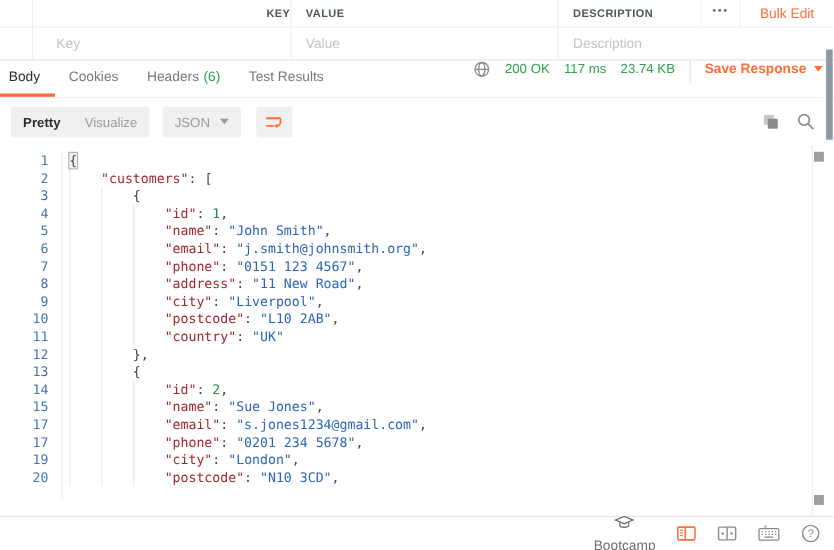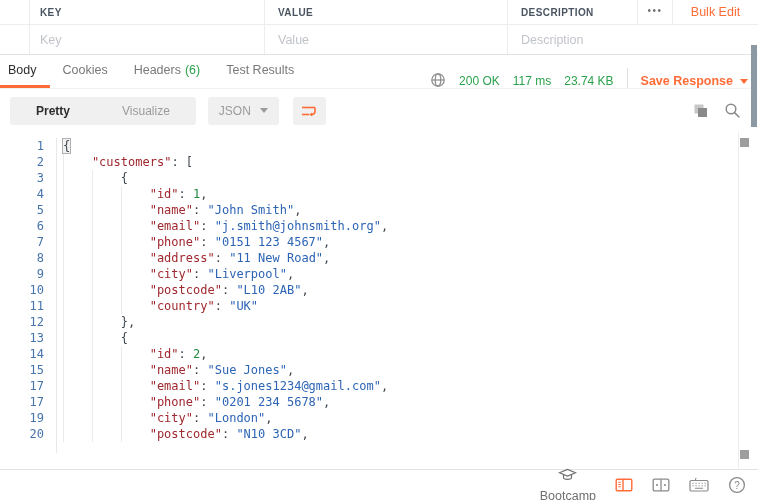--- a/index.html
+++ b/index.html
@@ -6,21 +6,21 @@
   html,body { background:#fff; }
   body { font-family:"Liberation Sans", sans-serif; }
   .page { position:relative; width:758px; height:500px; background:#fff; overflow:hidden; }
 
   
   .p-row { display:flex; align-items:stretch; }
   .p-head { height:25px; border-bottom:1px solid #ededed; }
   .p-input { height:30px; border-bottom:1px solid #e3e3e3; }
   .cell { display:flex; align-items:center; }
   .cell-cb { width:30px; border-right:1px solid #ededed; flex:0 0 auto; }
-  .cell-key { width:235px; padding-left:10px; border-right:1px solid #ededed; flex:0 0 auto; }
+  .cell-key { width:235px; padding-left:10px; border-right:1px solid #ededed; flex:0 0 auto;justify-content:flex-end; }
   .cell-value { width:243px; padding-left:13px; border-right:1px solid #ededed; flex:0 0 auto; }
   .cell-desc { flex:1 1 auto; padding-left:13px; }
   .p-head .hdr { font-size:10px; font-weight:700; letter-spacing:.4px; color:#4a5561; }
   .cell-actions { width:35px; flex:0 0 auto; justify-content:center; border-right:1px solid #ededed; cursor:pointer; }
   .more-dots { color:#6f6f6f; font-size:10px; letter-spacing:1.5px; padding-bottom:4px; }
   .cell-bulk { width:85px; flex:0 0 auto; justify-content:center; }
   .bulk-edit { color:#ff6c37; font-size:12.5px; cursor:pointer; }
   .p-head .cell-desc { border-right:1px solid #ededed; }
   .p-input .cell-key, .p-input .cell-value { border-right:1px solid #ededed; }
   .p-input input { border:none; outline:none; width:95%; font-size:12.5px; color:#333;
@@ -28,33 +28,33 @@
   .p-input input::placeholder { color:#c0c4c9; }
 
   
   .resp-row { height:34px; display:flex; align-items:stretch; border-bottom:1px solid #f2f2f2; }
   .tabs { display:flex; align-items:stretch; }
   .tab { display:flex; align-items:center; padding:0 13px; font-size:12.5px; color:#797979;
          border-bottom:3px solid transparent; cursor:pointer; }
   .tab:first-child { padding-left:8px; }
   .tab.active { color:#2d2d2d; border-bottom-color:#ff6c37; }
   .tab .badge { color:#2ba24c; margin-left:4px; }
-  .resp-right { margin-left:auto; display:flex; align-items:flex-end; gap:13px; padding-right:10px; }
+  .resp-right { margin-left:auto; display:flex; align-items:flex-start; gap:13px; padding-right:10px; }
   .stat { font-size:12px; color:#2ba24c; }
   .vdiv { width:1px; height:20px; background:#e0e0e0; }
   .save-btn { display:flex; align-items:center; gap:7px; color:#ff6c37; font-size:12.5px;
               font-weight:700; cursor:pointer; }
   .caret { width:0; height:0; border-left:4px solid transparent; border-right:4px solid transparent; }
   .caret-orange { border-top:5px solid #ff6c37; }
   .caret-gray { border-top:5px solid #9b9b9b; }
 
   
   .view-row { height:43px; display:flex; align-items:center; padding-left:10px; }
   .segmented { display:flex; align-items:center; background:#f0f0f0; border-radius:3px; height:28px; }
-  .seg-item { padding:0 26px; font-size:12px; color:#9b9b9b; line-height:28px; cursor:pointer; }
+  .seg-item { padding:0 11px; font-size:12px; color:#9b9b9b; line-height:28px; cursor:pointer; }
   .seg-item.active { color:#2d2d2d; font-weight:700; }
   .lang-select { margin-left:12px; height:28px; background:#f0f0f0; border-radius:3px;
                  display:flex; align-items:center; gap:9px; padding:0 11px; font-size:12px;
                  color:#9b9b9b; cursor:pointer; }
   .wrap-btn { margin-left:14px; width:33px; height:28px; background:#f0f0f0; border-radius:3px;
               display:flex; align-items:center; justify-content:center; cursor:pointer; }
   .view-right { margin-left:auto; display:flex; align-items:center; gap:15px; padding-right:17px; }
   .icon-btn { cursor:pointer; display:flex; align-items:center; }
 
   

